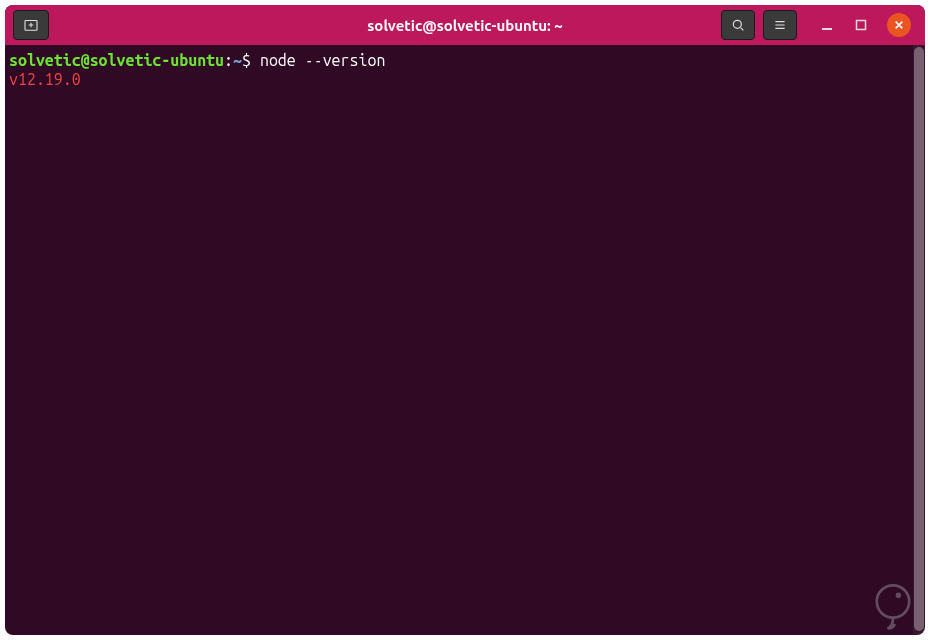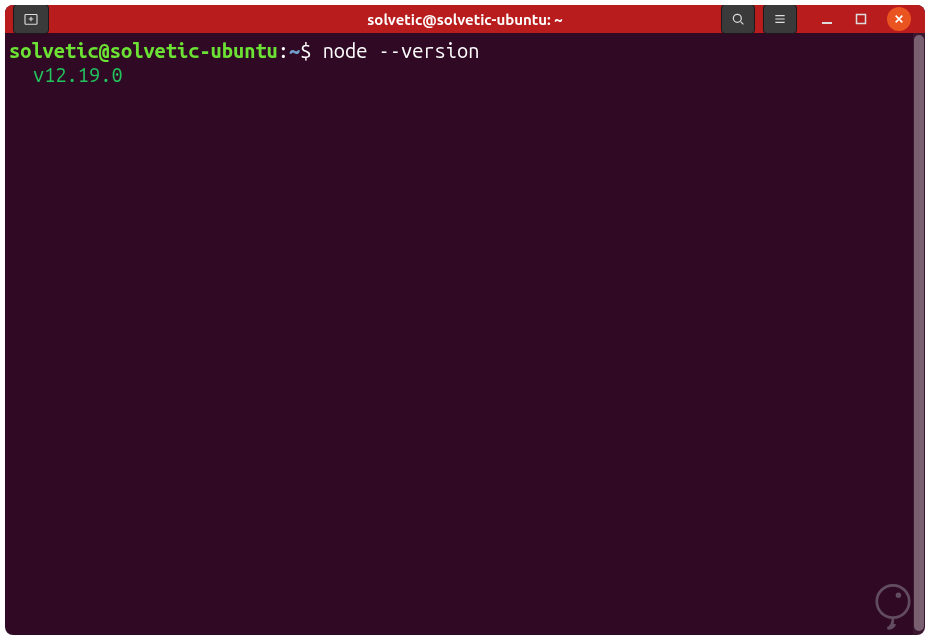--- a/index.html
+++ b/index.html
@@ -21,22 +21,22 @@
       left: 5px;
       width: 920px;
       height: 630px;
       background: #300a24;
       border-radius: 8px;
       overflow: hidden;
       display: flex;
       flex-direction: column;
     }
     .titlebar {
-      height: 28px;
-      background: #b91c1c;
+      height: 40px;
+      background: #be185d;
       display: flex;
       align-items: center;
       padding: 0 8px;
       position: relative;
     }
     .titlebar-left {
       display: flex;
       align-items: center;
     }
     .tab-button {
@@ -123,21 +123,21 @@
     .close-btn svg {
       width: 10px;
       height: 10px;
       stroke: #fff;
       stroke-width: 2;
       fill: none;
     }
     .terminal-body {
       flex: 1;
       padding: 6px 4px;
-      font-size: 20px;
+      font-size: 16px;
       line-height: 1.2;
       color: #ffffff;
       overflow: hidden;
       position: relative;
     }
     .terminal-line {
       white-space: pre;
     }
     .prompt-user {
       color: #6be234;
@@ -150,22 +150,21 @@
       color: #729fcf;
       font-weight: bold;
     }
     .prompt-dollar {
       color: #ffffff;
     }
     .command-text {
       color: #ffffff;
     }
     .output-text {
-      color: #22c55e;
-      margin-left: 24px;
+      color: #ef4444;
     }
     .cursor {
       display: inline-block;
       width: 9px;
       height: 17px;
       background: #ffffff;
       vertical-align: text-bottom;
       margin-left: 1px;
     }
     .scrollbar {

